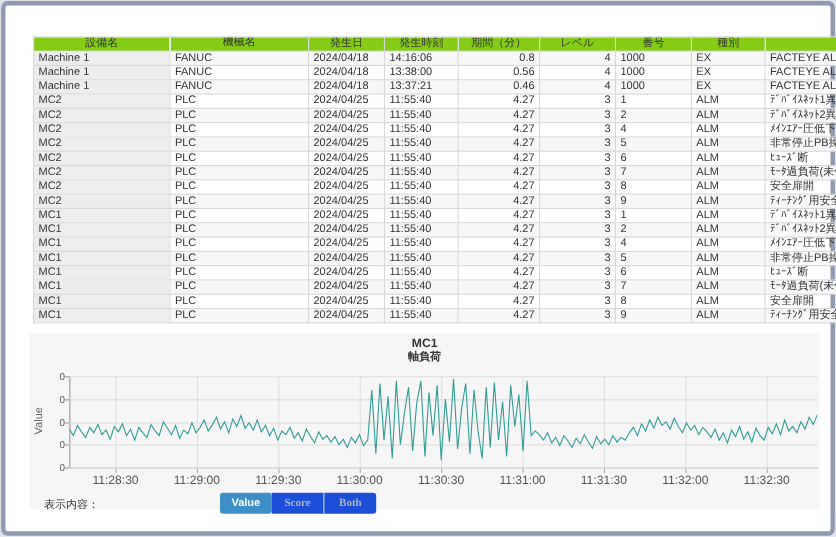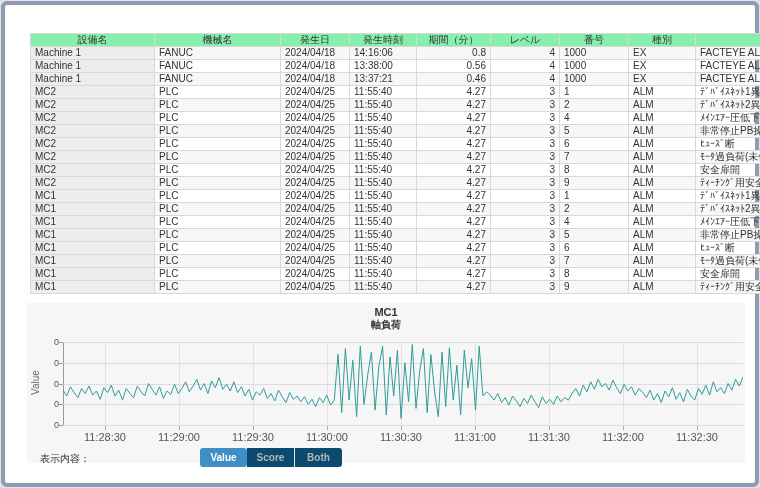--- a/index.html
+++ b/index.html
@@ -17,21 +17,21 @@
   table.alarm{
     position:absolute;left:25px;top:28px;width:715px;
     border-collapse:collapse;table-layout:fixed;
     font-size:10px;color:#333;
   }
   table.alarm th,table.alarm td{
     border:1px solid #d8d8d8;height:12px;padding:0 4px;
     overflow:hidden;white-space:nowrap;text-overflow:clip;
     font-weight:normal;line-height:12px;
   }
-  table.alarm th{background:#86efac;text-align:center;color:#333;margin-top:44px;}
+  table.alarm th{background:#84cc16;text-align:center;color:#333;margin-top:44px;}
   table.alarm td.col0{background:#ededed;}
   table.alarm tr.alt td:not(.col0){background:#f7f7f7;}
   table.alarm td.num{text-align:right;}
   
   .chart-box{
     position:absolute;left:22px;top:298px;width:718px;height:160px;
     background:#f6f6f7;
   }
   .chart-title{position:absolute;top:3px;left:0;width:100%;text-align:center;
     font-size:11px;font-weight:bold;color:#333;line-height:12px;}
@@ -51,33 +51,33 @@
   .xtick-label{position:absolute;top:129px;width:60px;text-align:center;
     font-size:11px;color:#555;line-height:10px;}
   .plot svg{position:absolute;left:0;top:0;}
   
   .controls-label{position:absolute;left:35px;top:447px;font-size:10px;color:#333;}
   .btn-group{position:absolute;left:195px;top:443px;height:19px;}
   .btn{display:inline-block;width:47px;height:19px;line-height:19px;
     text-align:center;font-size:10px;font-weight:bold;cursor:pointer;
     vertical-align:top;}
   .btn.active{background:#3e8ec7;color:#ffffff;border-radius:3px;}
-  .btn.inactive{background:#0c4a6e;color:#b5b5b5;border-right:1px solid #e6e6e6;}
+  .btn.inactive{background:#1d4ed8;color:#b5b5b5;border-right:1px solid #e6e6e6;font-family:Liberation Serif, serif;}
   .btn.last{border-radius:0 3px 3px 0;border-right:none;}
 </style>
 </head>
 <body>
 
 <div class="frame">
 
   <table class="alarm">
     <thead>
       <tr id="header-row">
           <th style="width: 115px;">設備名</th>
-          <th style="width: 117px;">機械名</th>
+          <th style="width: 117px; font-family: Liberation Mono, monospace;">機械名</th>
           <th style="width: 60px;">発生日</th>
           <th style="width: 58px;">発生時刻</th>
           <th style="width: 65px;">期間（分）</th>
           <th style="width: 60px;">レベル</th>
           <th style="width: 60px;">番号</th>
           <th style="width: 58px; font-family: Liberation Serif, serif;">種別</th>
           <th style="width: 122px;"></th>
         </tr>
     </thead>
     <tbody id="table-body">

